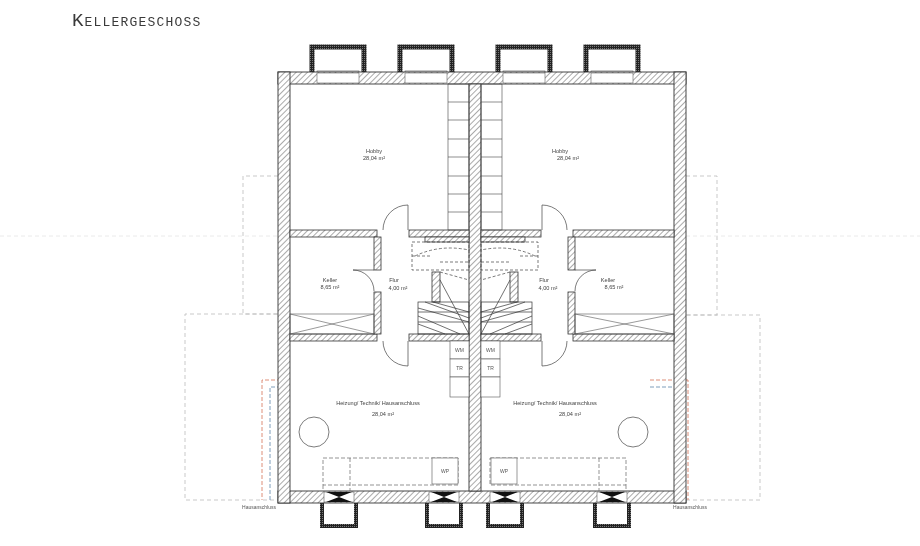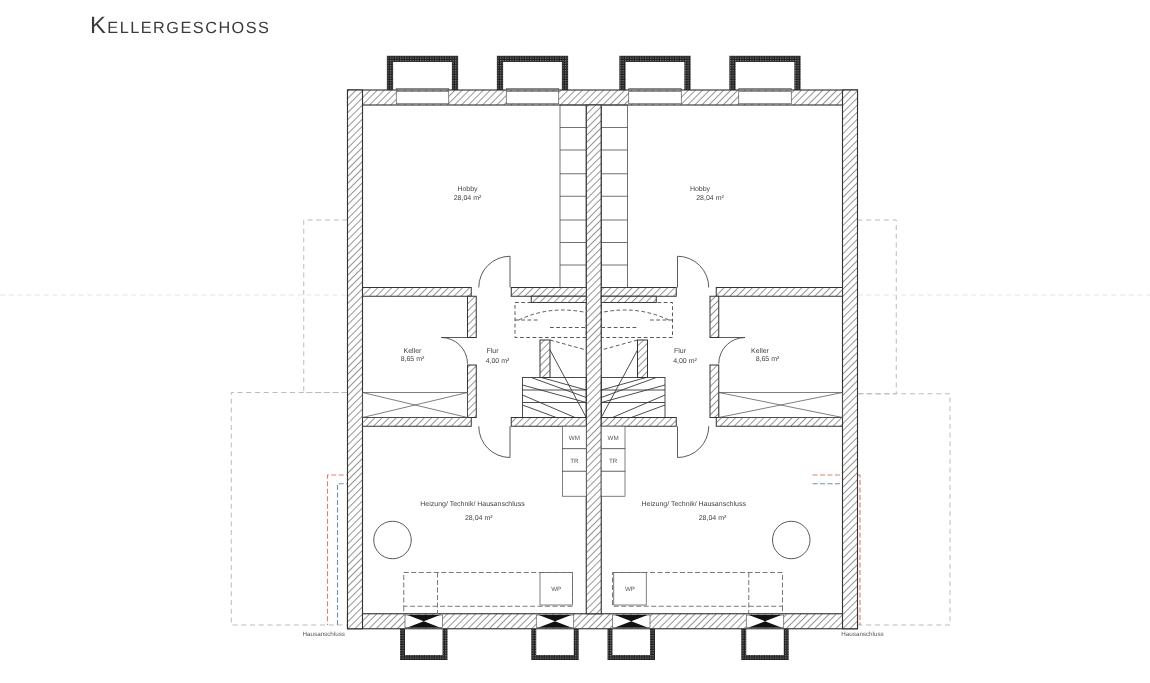--- a/index.html
+++ b/index.html
@@ -1,19 +1,19 @@
 <!DOCTYPE html>
 <html><head>
 <meta charset="utf-8">
 <style>
   html, body { margin: 0; padding: 0; background: #ffffff; }
   body { width: 920px; height: 546px; position: relative; overflow: hidden; font-family: "Liberation Sans", sans-serif; }
   .title {
     position: absolute; left: 72px; top: 10px;
-    font-family: Liberation Sans, sans-serif;
+    font-family: Liberation Mono, monospace;
     font-size: 19px; letter-spacing: 1.2px; color: #3a3a3a;
     font-variant: small-caps;
   }
   svg { position: absolute; left: 0; top: 0; }
   .lbl { font-family: "Liberation Sans", "DejaVu Sans", sans-serif; font-size: 5.6px; fill: #444; }
   .lbl-sm { font-family: "Liberation Sans", "DejaVu Sans", sans-serif; font-size: 5px; fill: #555; }
 </style>
 </head>
 <body>
 

